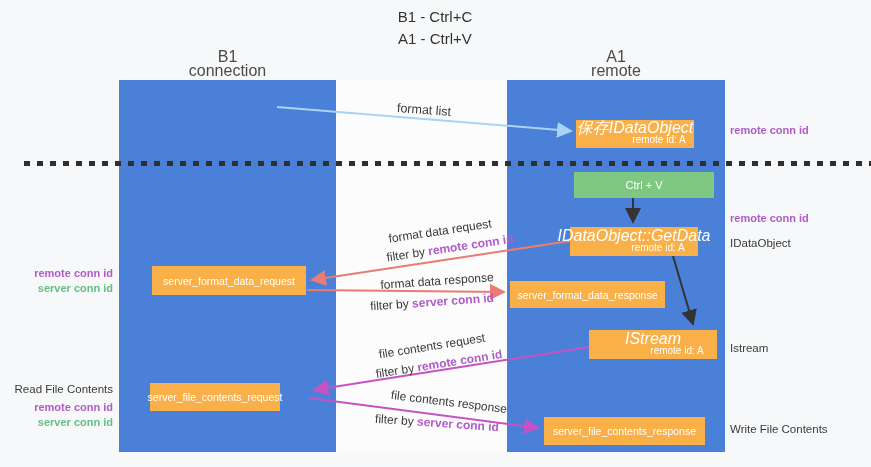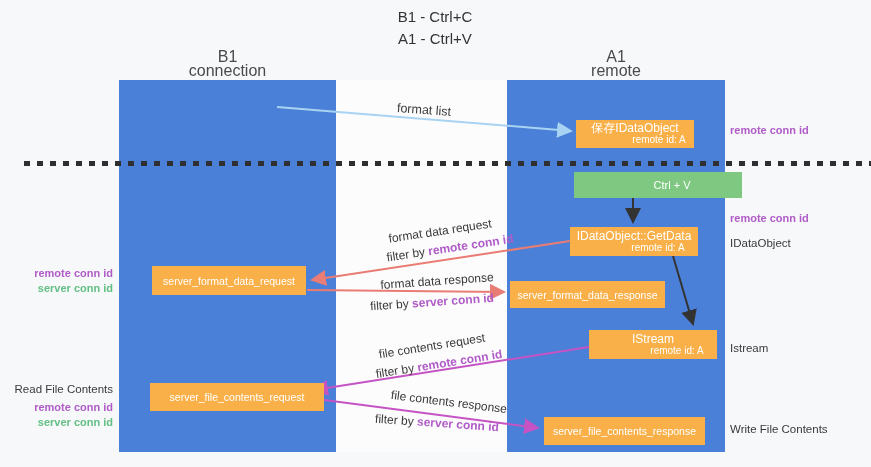--- a/index.html
+++ b/index.html
@@ -15,21 +15,21 @@
   .lane-header.left{left:119px;width:217px;}
   .lane-header.right{left:507px;width:218px;}
   .dashed{position:absolute;left:24px;top:161px;width:847px;height:5px;z-index:5;
           background:repeating-linear-gradient(90deg,#2f2f2f 0 6px,transparent 6px 13px);}
   svg.arrows{position:absolute;left:0;top:0;z-index:6;}
   .node{position:absolute;z-index:7;display:flex;flex-direction:column;align-items:center;
         justify-content:center;color:#fff;text-align:center;white-space:nowrap;}
   .node.green{background:#7ec882;font-size:11px;}
   .node.orange{background:#fab049;font-size:10.5px;}
   .node .l2{font-size:10px;line-height:12px;margin-left:48px;}
-  .node .l1{font-size:12px;line-height:12px;}
+  .node .l1{font-size:16px;line-height:12px;font-style:italic;}
   .slabel{position:absolute;z-index:7;font-size:11.5px;color:#3a3a3a;white-space:nowrap;}
   .slabel.rt{left:730px;}
   .slabel.lf{left:8px;width:105px;text-align:right;}
   .purple{color:#b05cc8;font-weight:bold;font-size:11px;}
   .greentx{color:#63c085;font-weight:bold;font-size:11px;}
   .alabel{position:absolute;z-index:6;white-space:nowrap;font-size:12px;color:#3a3a3a;}
   .alabel .purple{font-size:12px;}
 </style>
 </head>
 <body>
@@ -79,21 +79,21 @@
     <line x1="589" y1="347" x2="314" y2="390" stroke="#c653c4" stroke-width="2" marker-end="url(#mMagenta)"></line>
     <line x1="309" y1="398" x2="538" y2="428" stroke="#c653c4" stroke-width="2" marker-end="url(#mMagenta)"></line>
   </svg>
 
 
   <div class="node orange" style="left:576px;top:120px;width:118px;height:28px;">
     <span class="l1">保存IDataObject</span>
     <span class="l2">remote id: A</span>
   </div>
 
-  <div class="node green" style="left:574px;top:172px;width:140px;height:26px;padding-left:28px;">
+  <div class="node green" style="left:574px;top:172px;width:140px;height:26px;">
     <span>Ctrl + V</span>
   </div>
 
   <div class="node orange" style="left:570px;top:227px;width:128px;height:29px;">
     <span class="l1">IDataObject::GetData</span>
     <span class="l2">remote id: A</span>
   </div>
 
   <div class="node orange" style="left:510px;top:281px;width:155px;height:27px;">
     <span>server_format_data_response</span>
@@ -101,21 +101,21 @@
 
   <div class="node orange" style="left:152px;top:266px;width:154px;height:29px;">
     <span>server_format_data_request</span>
   </div>
 
   <div class="node orange" style="left:589px;top:330px;width:128px;height:29px;">
     <span class="l1">IStream</span>
     <span class="l2">remote id: A</span>
   </div>
 
-  <div class="node orange" style="left:150px;top:383px;width:174px;height:28px;text-align:right;">
+  <div class="node orange" style="left:150px;top:383px;width:130px;height:28px;text-align:right;">
     <span>server_file_contents_request</span>
   </div>
 
   <div class="node orange" style="left:544px;top:417px;width:161px;height:28px;">
     <span>server_file_contents_response</span>
   </div>
 
   <div class="slabel rt purple" style="top:124px;">remote conn id</div>
   <div class="slabel rt purple" style="top:212px;">remote conn id</div>
   <div class="slabel rt" style="top:237px;">IDataObject</div>

